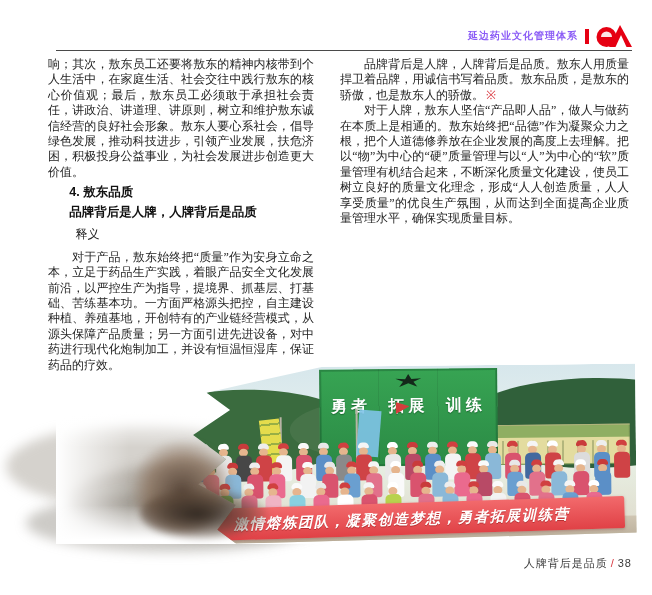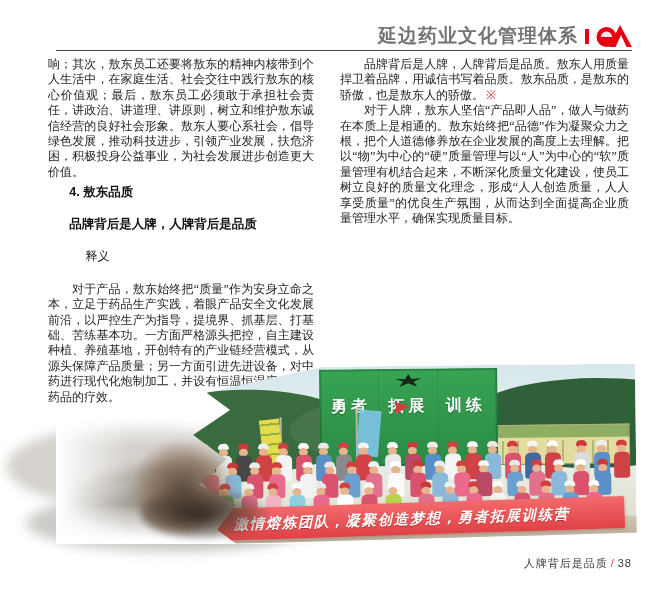--- a/index.html
+++ b/index.html
@@ -2,33 +2,33 @@
 <html><head>
 <meta charset="utf-8">
 <style>
   html,body{margin:0;padding:0;background:#ffffff;}
   .page{position:relative;width:652px;height:595px;background:#ffffff;overflow:hidden;
         font-family:"Liberation Serif",serif;color:#1f1f1f;}
   
   .header{position:absolute;top:24px;left:56px;right:20px;height:24px;
           display:flex;align-items:center;justify-content:flex-end;gap:7px;}
   .header-title{font-family:"Liberation Sans",sans-serif;font-weight:bold;
-                font-size:19px;letter-spacing:1px;color:#737373;}
+                font-size:10px;letter-spacing:1px;color:#8b5cf6;}
   .header-bar{width:4px;height:15px;background:#e60012;}
   .logo{width:36px;height:24px;display:inline-block;}
   .header-rule{position:absolute;top:50px;left:56px;right:20px;height:1px;background:#4a4a4a;}
   
   .col{position:absolute;top:57px;text-align:justify;font-size:12px;line-height:15.4px;color:#242424;}
   .col-left{left:48px;width:266px;}
   .col-right{left:340px;width:289px;}
   .body-p{margin:0;}
   .indent{text-indent:2em;}
   .sec-head{margin:5px 0 0 0;font-family:"Liberation Sans",sans-serif;font-weight:bold;
             font-size:12.5px;color:#111;text-indent:1.7em;line-height:15.6px;}
-  .shiyi{margin:17px;text-indent:1.7em;}
+  .shiyi{margin:7px;text-indent:1.7em;}
   .endmark{color:#d9363e;margin-left:2px;}
   
   .figure{position:absolute;left:56px;top:366px;width:584px;height:180px;margin:0;}
   .ink{position:absolute;left:0;top:40px;width:330px;height:138px;z-index:1;}
   .ridge{position:absolute;border-radius:50%;filter:blur(6px);}
   .ridge1{left:-50px;top:18px;width:270px;height:85px;background:rgba(167,161,151,.48);}
   .ridge2{left:10px;top:55px;width:310px;height:80px;background:rgba(143,137,127,.42);}
   .ridge3{left:-30px;top:88px;width:290px;height:58px;background:rgba(124,118,108,.38);}
   .fog{position:absolute;inset:0;background:
        linear-gradient(180deg,#ffffff 2%,rgba(255,255,255,0) 30%,rgba(255,255,255,0) 72%,#ffffff 97%),
@@ -105,21 +105,21 @@
         <path d="M19.5 23 L25 11 L30.5 23 Z" fill="#ffffff"></path>
         <path d="M5 13 a5.5 5.5 0 0 1 11 0 Z" fill="#ffffff" opacity="0.9"></path>
       </svg>
     </span>
   </div>
   <div class="header-rule"></div>
 
   <section class="col col-left">
     <p class="body-p">响；其次，敖东员工还要将敖东的精神内核带到个人生活中，在家庭生活、社会交往中践行敖东的核心价值观；最后，敖东员工必须敢于承担社会责任，讲政治、讲道理、讲原则，树立和维护敖东诚信经营的良好社会形象。敖东人要心系社会，倡导绿色发展，推动科技进步，引领产业发展，扶危济困，积极投身公益事业，为社会发展进步创造更大价值。</p>
     <h3 class="sec-head">4. 敖东品质</h3>
-    <h3 class="sec-head" style="margin-top:16px;">品牌背后是人牌，人牌背后是品质</h3>
+    <h3 class="sec-head" style="margin-top:4px;">品牌背后是人牌，人牌背后是品质</h3>
     <p class="shiyi">释义</p>
     <p class="body-p indent">对于产品，敖东始终把“质量”作为安身立命之本，立足于药品生产实践，着眼产品安全文化发展前沿，以严控生产为指导，提境界、抓基层、打基础、苦练基本功。一方面严格源头把控，自主建设种植、养殖基地，开创特有的产业链经营模式，从源头保障产品质量；另一方面引进先进设备，对中药进行现代化炮制加工，并设有恒温恒湿库，保证药品的疗效。</p>
   </section>
 
   <section class="col col-right">
     <p class="body-p indent"><span>品牌背后是人牌，人牌背后是品质。敖东人用质量捍卫着品牌，用诚信书写着品质。敖东品质，是敖东的骄傲，也是敖东人的骄傲。</span><span class="endmark">※</span></p>
     <p class="body-p indent">对于人牌，敖东人坚信“产品即人品”，做人与做药在本质上是相通的。敖东始终把“品德”作为凝聚众力之根，把个人道德修养放在企业发展的高度上去理解。把以“物”为中心的“硬”质量管理与以“人”为中心的“软”质量管理有机结合起来，不断深化质量文化建设，使员工树立良好的质量文化理念，形成“人人创造质量，人人享受质量”的优良生产氛围，从而达到全面提高企业质量管理水平，确保实现质量目标。</p>
   </section>
 
   <figure class="figure">

